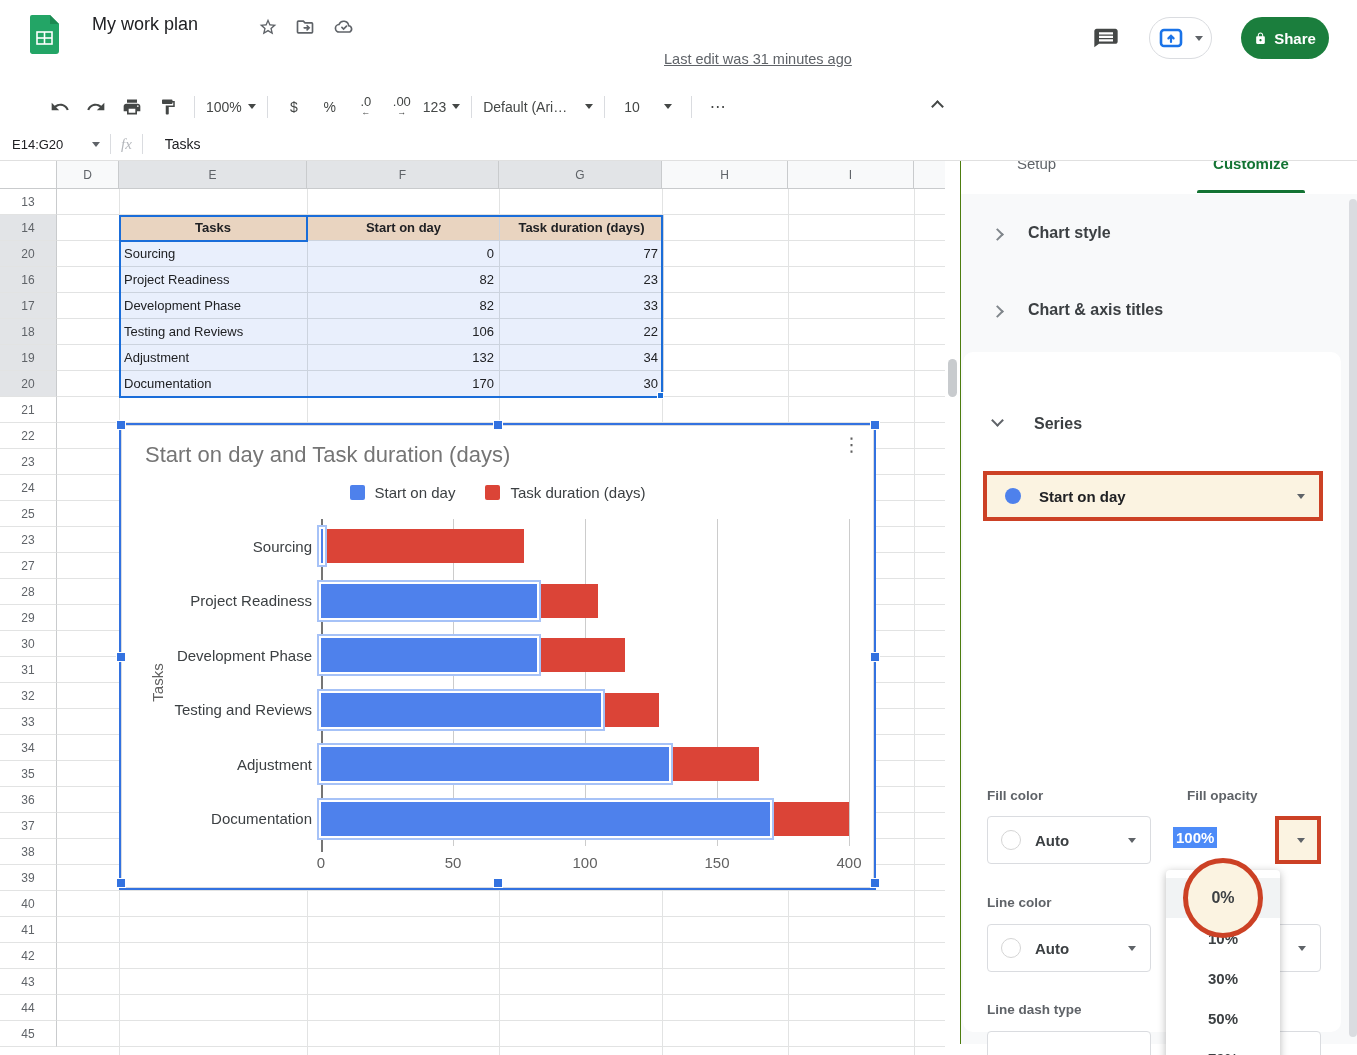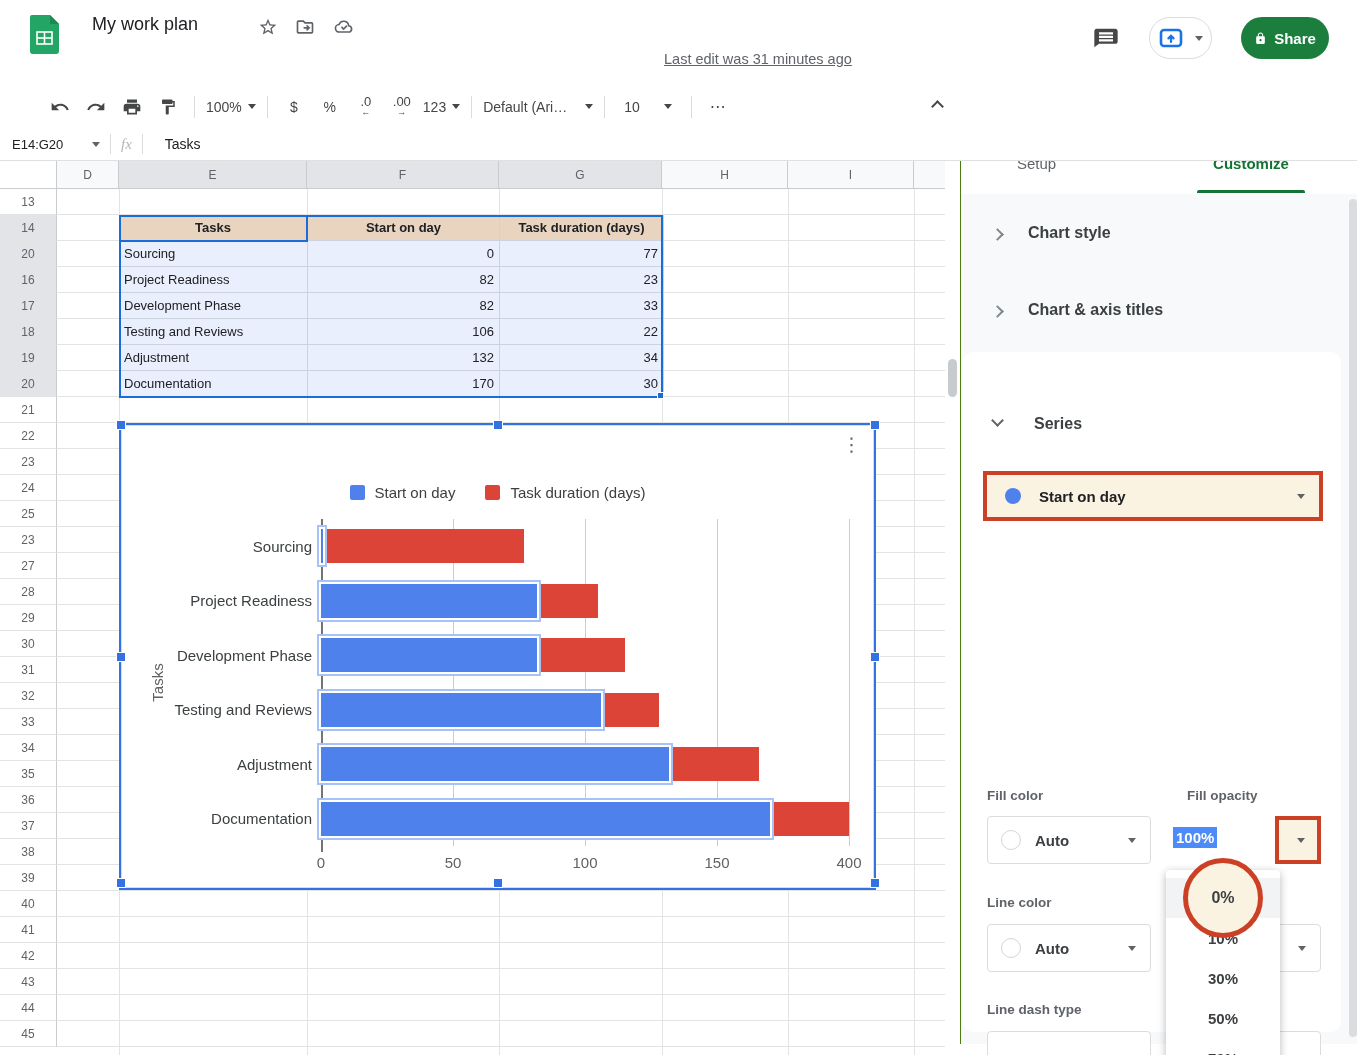--- a/index.html
+++ b/index.html
@@ -318,20 +318,21 @@
         <div class="t-cell data" style="width: 189px;">Documentation</div>
         <div class="t-cell data num" style="width: 192px;">170</div>
         <div class="t-cell data num" style="width: 164px;">30</div>
       </div>
     </div>
   <div id="range-border"></div>
   <div id="active-cell"></div>
   <div id="fill-handle"></div>
 
   <div id="chart">
+    <div id="chart-title">Start on day and Task duration (days)</div>
     <div id="chart-kebab">⋮</div>
     <div id="legend">
         <div class="leg-item">
           <span class="leg-swatch" style="background: rgb(78, 129, 236);"></span>
           <span>Start on day</span>
         </div>
         <div class="leg-item">
           <span class="leg-swatch" style="background: rgb(219, 68, 55);"></span>
           <span>Task duration (days)</span>
         </div>

